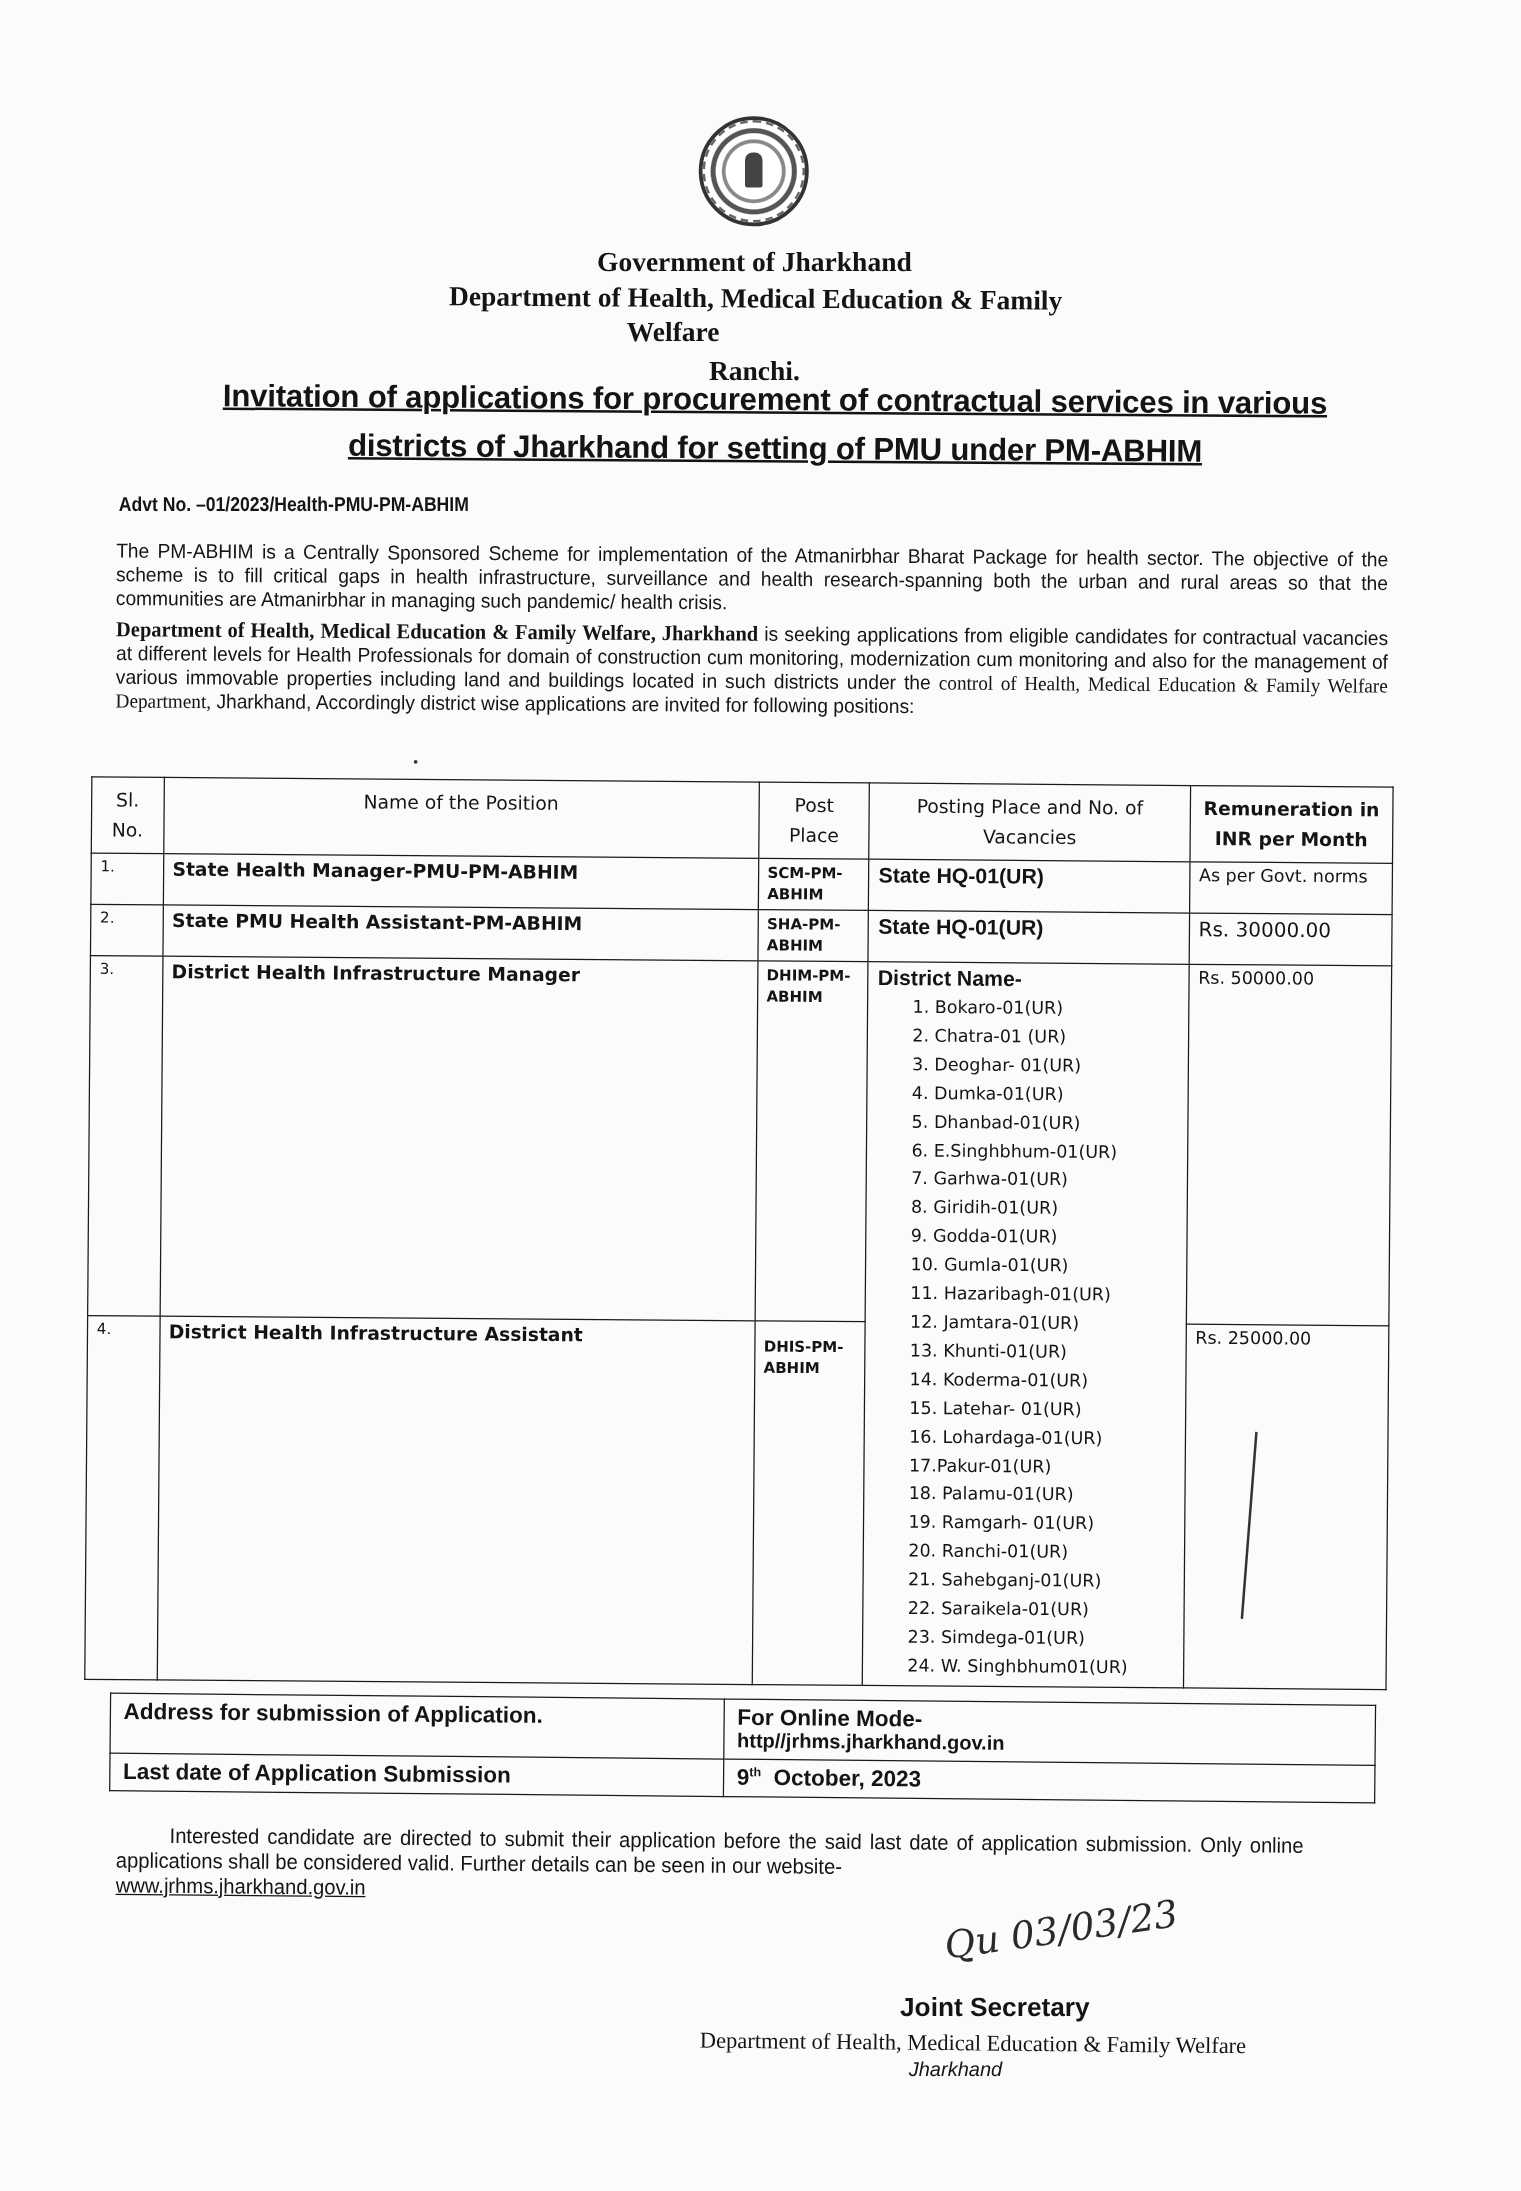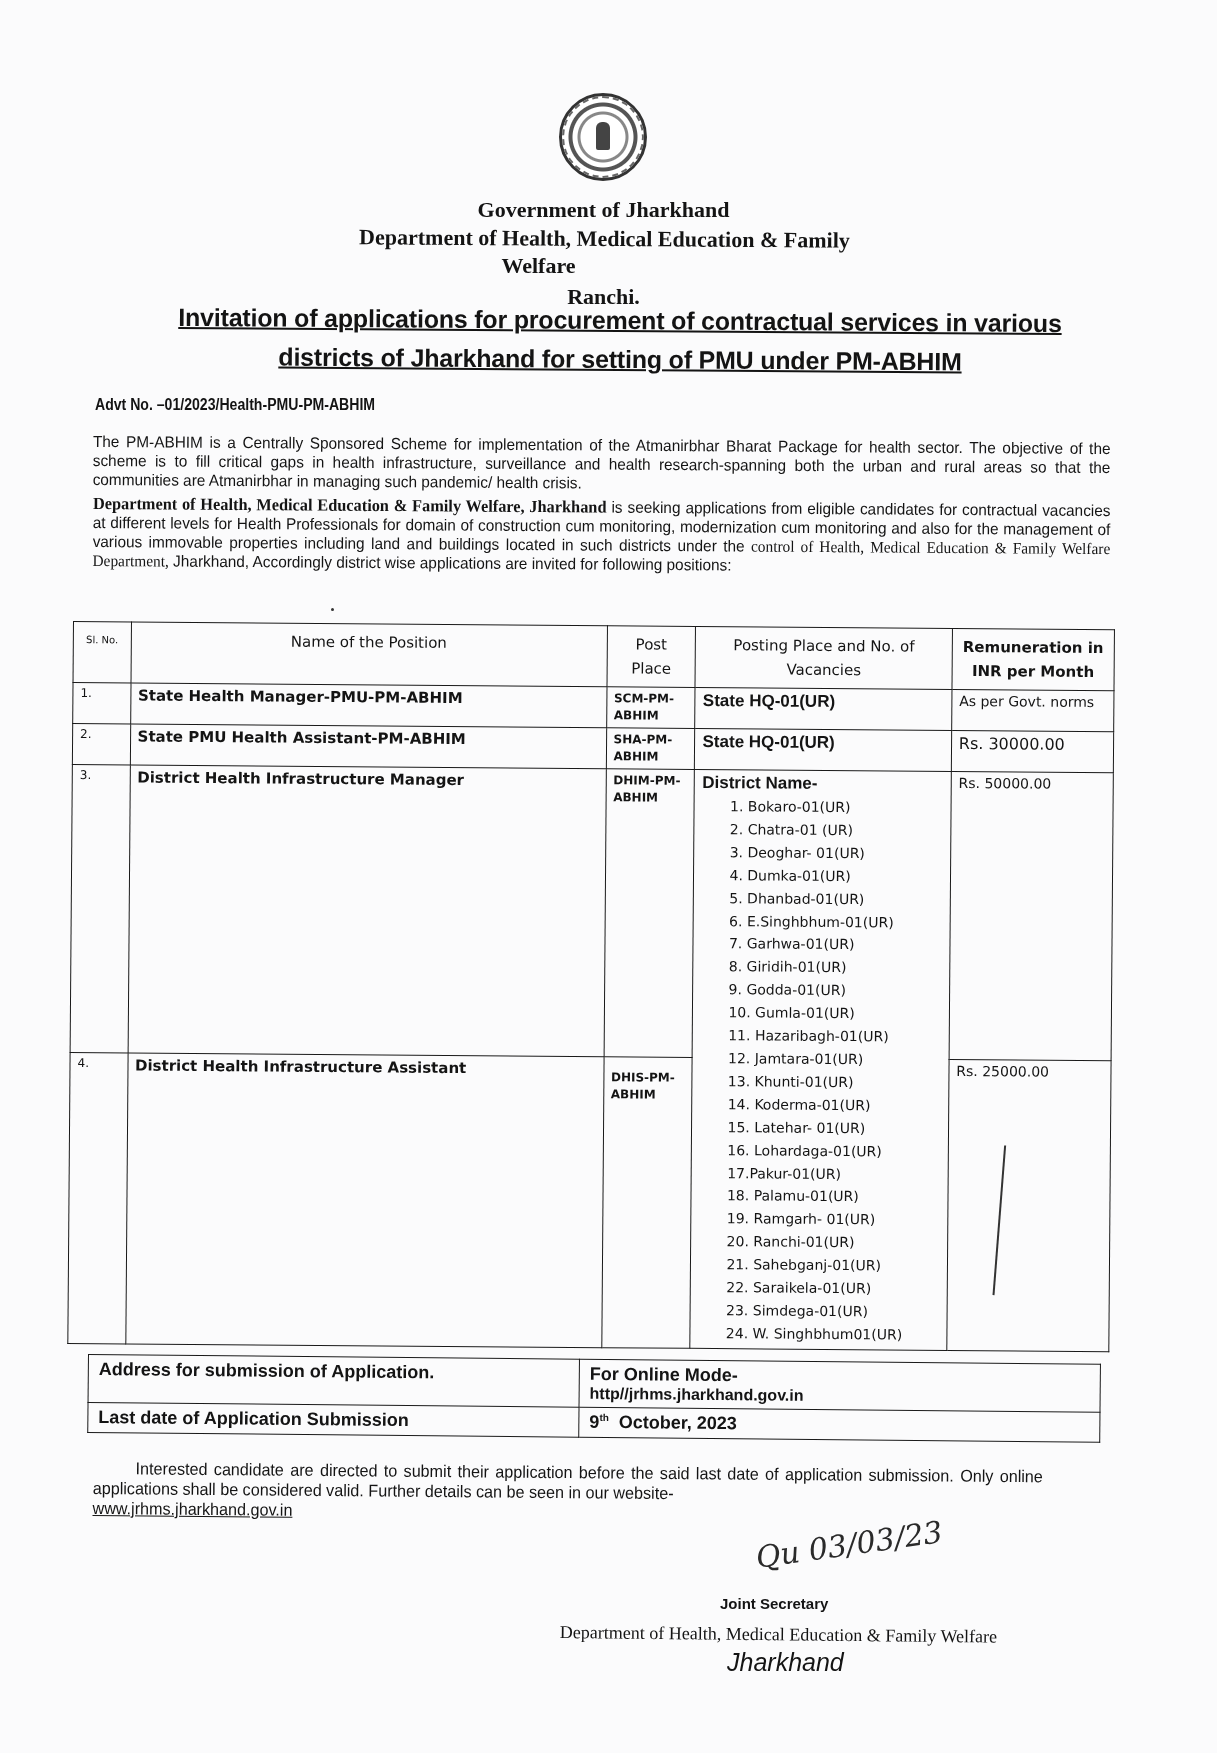--- a/index.html
+++ b/index.html
@@ -69,23 +69,23 @@
   sup { font-size: 10px; }
 
   .footer-para {
     position: absolute; left: 93px; top: 1459px; width: 1000px; font-size: 17px; line-height: 20px;
     transform: rotate(0.5deg) scaleX(0.95); transform-origin: left top; text-align: justify;
   }
   .footer-para .indent { display: inline-block; width: 45px; }
   .footer-link { text-decoration: underline; color: #141414; }
   .signature { position: absolute; left: 755px; top: 1527px; font-family: "DejaVu Serif", serif; font-style: italic;
                font-size: 30px; color: #2a2a2a; transform: rotate(-8deg); }
-  .sig-role { position: absolute; left: 720px; top: 1595px; font-weight: bold; font-size: 15px; }
+  .sig-role { position: absolute; left: 720px; top: 1595px; font-weight: bold; font-size: 21px; }
   .sig-dept { position: absolute; left: 560px; top: 1622px; font-family: "Liberation Serif", serif; font-size: 18px; transform: rotate(0.6deg); transform-origin:left top; }
-  .sig-state { position: absolute; left: 727px; top: 1648px; font-style: italic; font-size: 25px; }
+  .sig-state { position: absolute; left: 727px; top: 1648px; font-style: italic; font-size: 16px; }
 </style>
 </head>
 <body>
 
 <div class="page">
 
   <div class="emblem">
     <div class="ring-text"></div>
     <div class="lion"></div>
   </div>
@@ -103,21 +103,21 @@
   <div class="para" style="top:432px;">The PM-ABHIM is a Centrally Sponsored Scheme for implementation of the Atmanirbhar Bharat Package for health sector. The objective of the scheme is to fill critical gaps in health infrastructure, surveillance and health research-spanning both the urban and rural areas so that the communities are Atmanirbhar in managing such pandemic/ health crisis.</div>
   <div class="para" style="top:494px;">
     <b class="serif">Department of Health, Medical Education &amp; Family Welfare, Jharkhand</b><span> is seeking applications from eligible candidates for contractual vacancies at different levels for Health Professionals for domain of construction cum monitoring, modernization cum monitoring and also for the management of various immovable properties including land and buildings located in such districts under the </span><span class="serif-plain">control of Health, Medical Education &amp; Family Welfare Department,</span><span> Jharkhand, Accordingly district wise applications are invited for following positions:</span>
   </div>
 
   <div class="bullet-dot"></div>
 
   <table class="positions">
     <tbody>
         <tr>
-      <th class="col-sl" style="font-size:10px;">Sl. No.</th>
+      <th class="col-sl" style="font-size:15px;">Sl. No.</th>
       <th class="col-name" style="font-weight:normal;">Name of the Position</th>
       <th class="col-code" style="font-weight:normal; font-size:15px; line-height:24px;">Post Place</th>
       <th class="col-place">Posting Place and No. of Vacancies</th>
       <th class="col-rem" style="font-size:15px; font-weight:bold;">Remuneration in INR per Month</th>
     </tr>
     <tr>
       <td class="col-sl">1.</td>
       <td class="col-name">State Health Manager-PMU-PM-ABHIM</td>
       <td class="col-code">SCM-PM-ABHIM</td>
       <td class="col-place place-strong">State HQ-01(UR)</td>

